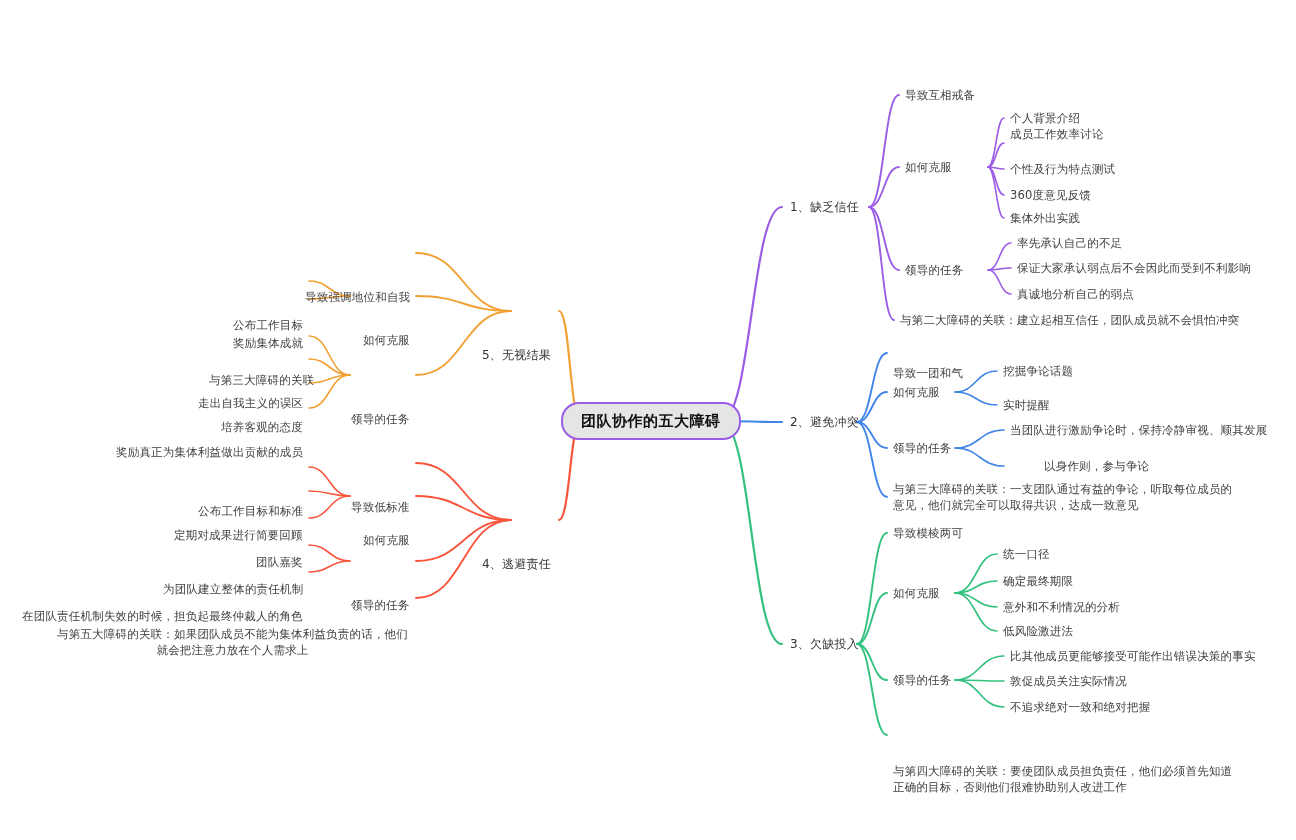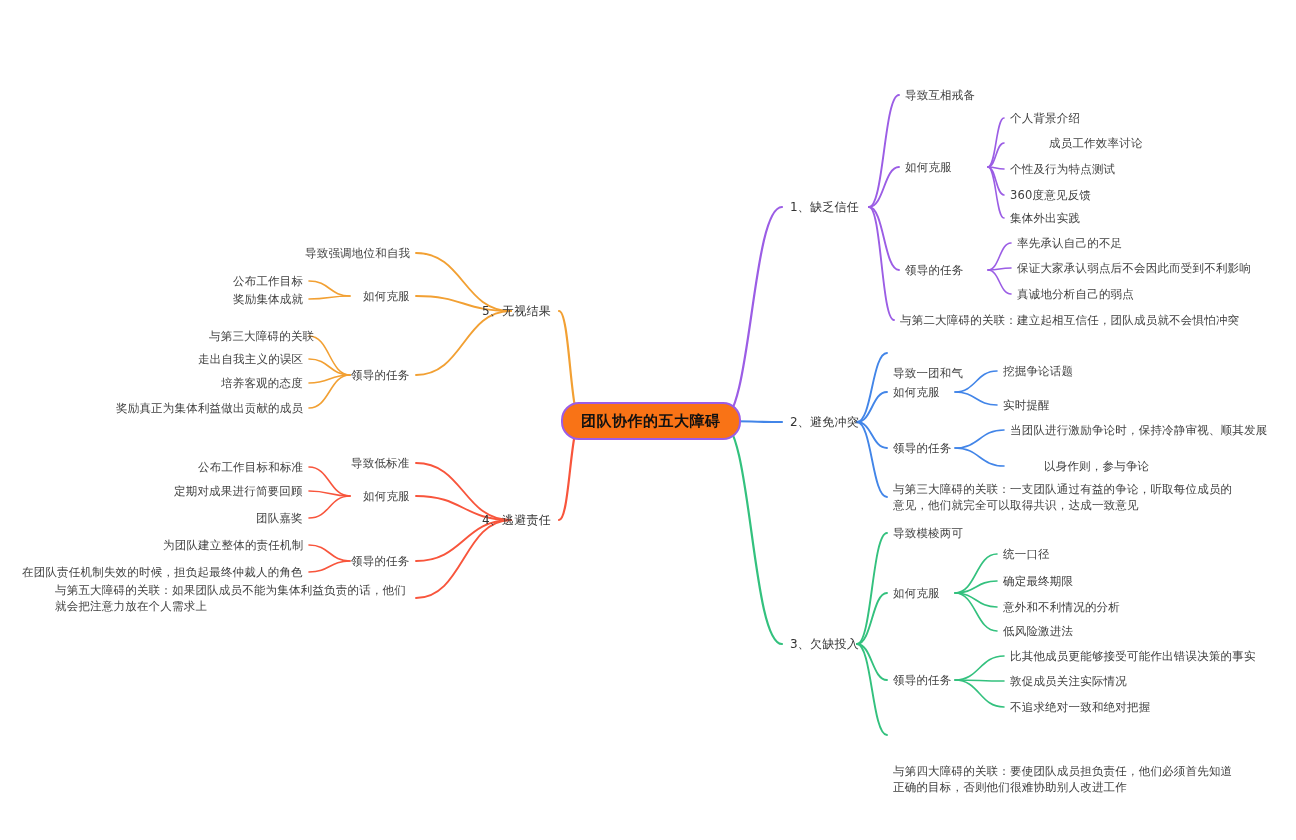--- a/index.html
+++ b/index.html
@@ -31,27 +31,28 @@
     font-size: 11.5px;
     line-height: 16px;
     color: #3f3f3f;
     white-space: nowrap;
     letter-spacing: 0.2px;
   }
   .node.wrap {
     white-space: normal;
   }
   .node.right-anchor {
-    text-align: left;
+    text-align: center;
+    margin-top: 44px;
   }
   .root {
     position: absolute;
     border: 2px solid #9B5DE5;
     border-radius: 18px;
-    background: #f97316;
+    background: #e5e5e5;
     color: #111111;
     font-weight: bold;
     font-size: 15px;
     line-height: 20px;
     padding: 7px 18px;
     white-space: nowrap;
     letter-spacing: 0.5px;
     text-align: center;
   }
   .l1 {
@@ -120,21 +121,21 @@
       <path d="M 350 375 C 329.5 375, 329.5 408, 309 408" stroke="#F2A033" stroke-width="1.6" fill="none" stroke-linecap="round"></path>
     </svg>
 
   <div class="root" id="root-node" style="left: 561px; top: 402px;">团队协作的五大障碍</div>
 
   <div id="nodes">
       <div class="node l1" style="left: 790px; top: 199px;">1、缺乏信任</div>
       <div class="node" style="left: 905px; top: 87px;">导致互相戒备</div>
       <div class="node" style="left: 905px; top: 159px;">如何克服</div>
       <div class="node" style="left: 1010px; top: 110px;">个人背景介绍</div>
-      <div class="node" style="left: 1010px; top: 135px; margin-left: 39px;">成员工作效率讨论</div>
+      <div class="node" style="left: 1010px; top: 126px;">成员工作效率讨论</div>
       <div class="node" style="left: 1010px; top: 161px;">个性及行为特点测试</div>
       <div class="node" style="left: 1010px; top: 187px;">360度意见反馈</div>
       <div class="node" style="left: 1010px; top: 210px;">集体外出实践</div>
       <div class="node" style="left: 905px; top: 262px;">领导的任务</div>
       <div class="node" style="left: 1017px; top: 235px;">率先承认自己的不足</div>
       <div class="node" style="left: 1017px; top: 260px;">保证大家承认弱点后不会因此而受到不利影响</div>
       <div class="node" style="left: 1017px; top: 286px;">真诚地分析自己的弱点</div>
       <div class="node" style="left: 900px; top: 312px;">与第二大障碍的关联：建立起相互信任，团队成员就不会惧怕冲突</div>
       <div class="node l1" style="left: 790px; top: 414px;">2、避免冲突</div>
       <div class="node" style="left: 893px; top: 345px; margin-top: 20px;">导致一团和气</div>

